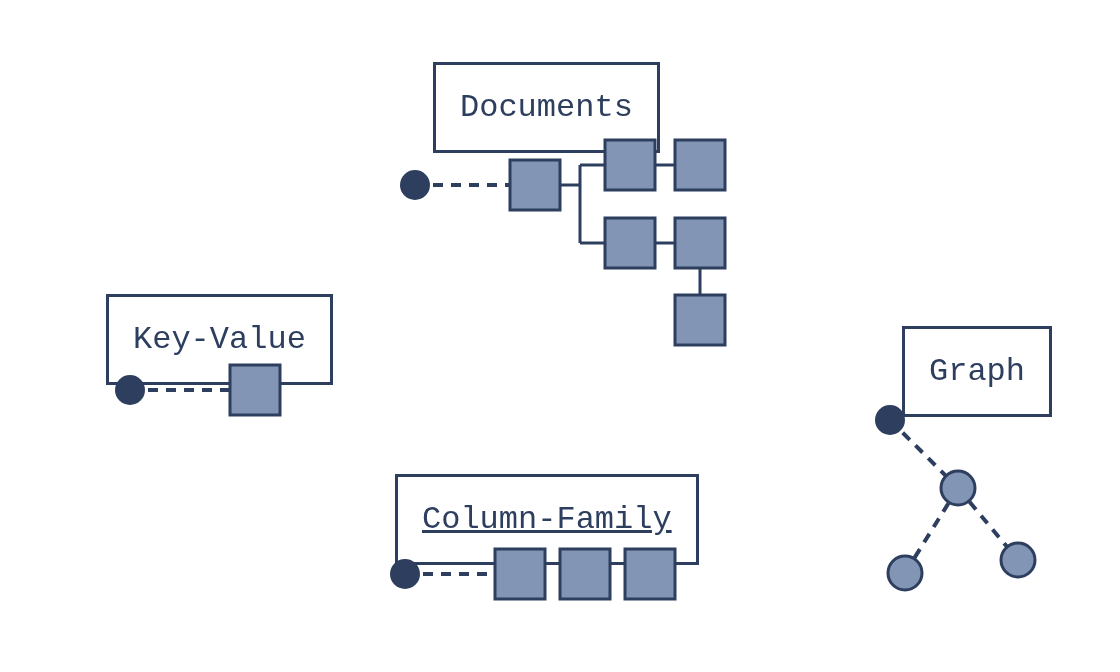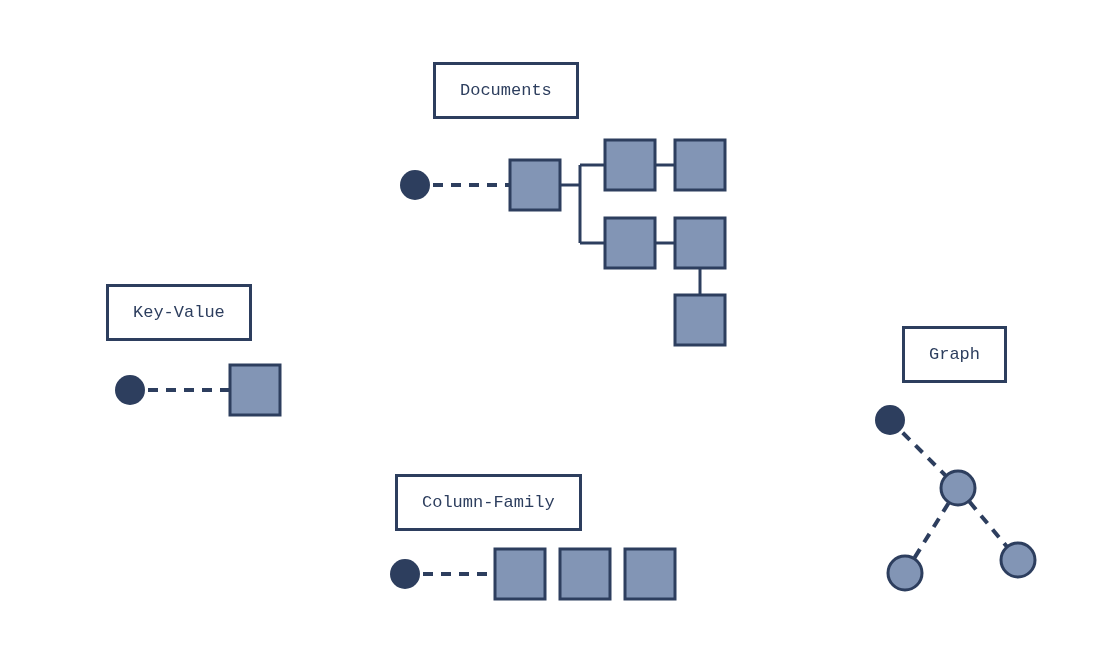--- a/index.html
+++ b/index.html
@@ -7,33 +7,33 @@
       width: 1120px;
       height: 672px;
       background: #ffffff;
       font-family: 'Courier New', Courier, monospace;
       position: relative;
     }
     .label-box {
       position: absolute;
       border: 3px solid #2d3e5e;
       background: #ffffff;
-      padding: 16px 24px;
-      font-size: 17px;
+      padding: 24px 24px;
+      font-size: 32px;
       color: #2d3e5e;
       white-space: nowrap;
     }
     .diagram-svg {
       position: absolute;
     }
   </style>
 </head>
 <body>
 
-<div class="label-box" style="left:106px; top:284px;">Key-Value</div>
+<div class="label-box" style="left:106px; top:294px;">Key-Value</div>
 <svg class="diagram-svg" style="left:100px; top:360px; width:200px; height:60px;">
 
   <line x1="30" y1="30" x2="130" y2="30" stroke="#2d3e5e" stroke-width="4" stroke-dasharray="10,8"></line>
 
   <circle cx="30" cy="30" r="15" fill="#2d3e5e"></circle>
 
   <rect x="130" y="5" width="50" height="50" fill="#8295b5" stroke="#2d3e5e" stroke-width="3"></rect>
 </svg>
 
 <div class="label-box" style="left:433px; top:62px;">Documents</div>
@@ -57,21 +57,21 @@
   <rect x="285" y="10" width="50" height="50" fill="#8295b5" stroke="#2d3e5e" stroke-width="3"></rect>
 
   <rect x="215" y="88" width="50" height="50" fill="#8295b5" stroke="#2d3e5e" stroke-width="3"></rect>
   <line x1="265" y1="113" x2="285" y2="113" stroke="#2d3e5e" stroke-width="3"></line>
   <rect x="285" y="88" width="50" height="50" fill="#8295b5" stroke="#2d3e5e" stroke-width="3"></rect>
 
   <line x1="310" y1="138" x2="310" y2="165" stroke="#2d3e5e" stroke-width="3"></line>
   <rect x="285" y="165" width="50" height="50" fill="#8295b5" stroke="#2d3e5e" stroke-width="3"></rect>
 </svg>
 
-<div class="label-box" style="left:395px; top:474px;">Column-Family</div>
+<div class="label-box" style="left:395px; top:474px;text-decoration:underline;">Column-Family</div>
 <svg class="diagram-svg" style="left:380px; top:542px; width:340px; height:65px;">
 
   <line x1="25" y1="32" x2="115" y2="32" stroke="#2d3e5e" stroke-width="4" stroke-dasharray="10,8"></line>
 
   <circle cx="25" cy="32" r="15" fill="#2d3e5e"></circle>
 
   <rect x="115" y="7" width="50" height="50" fill="#8295b5" stroke="#2d3e5e" stroke-width="3"></rect>
   <rect x="180" y="7" width="50" height="50" fill="#8295b5" stroke="#2d3e5e" stroke-width="3"></rect>
   <rect x="245" y="7" width="50" height="50" fill="#8295b5" stroke="#2d3e5e" stroke-width="3"></rect>
 </svg>

